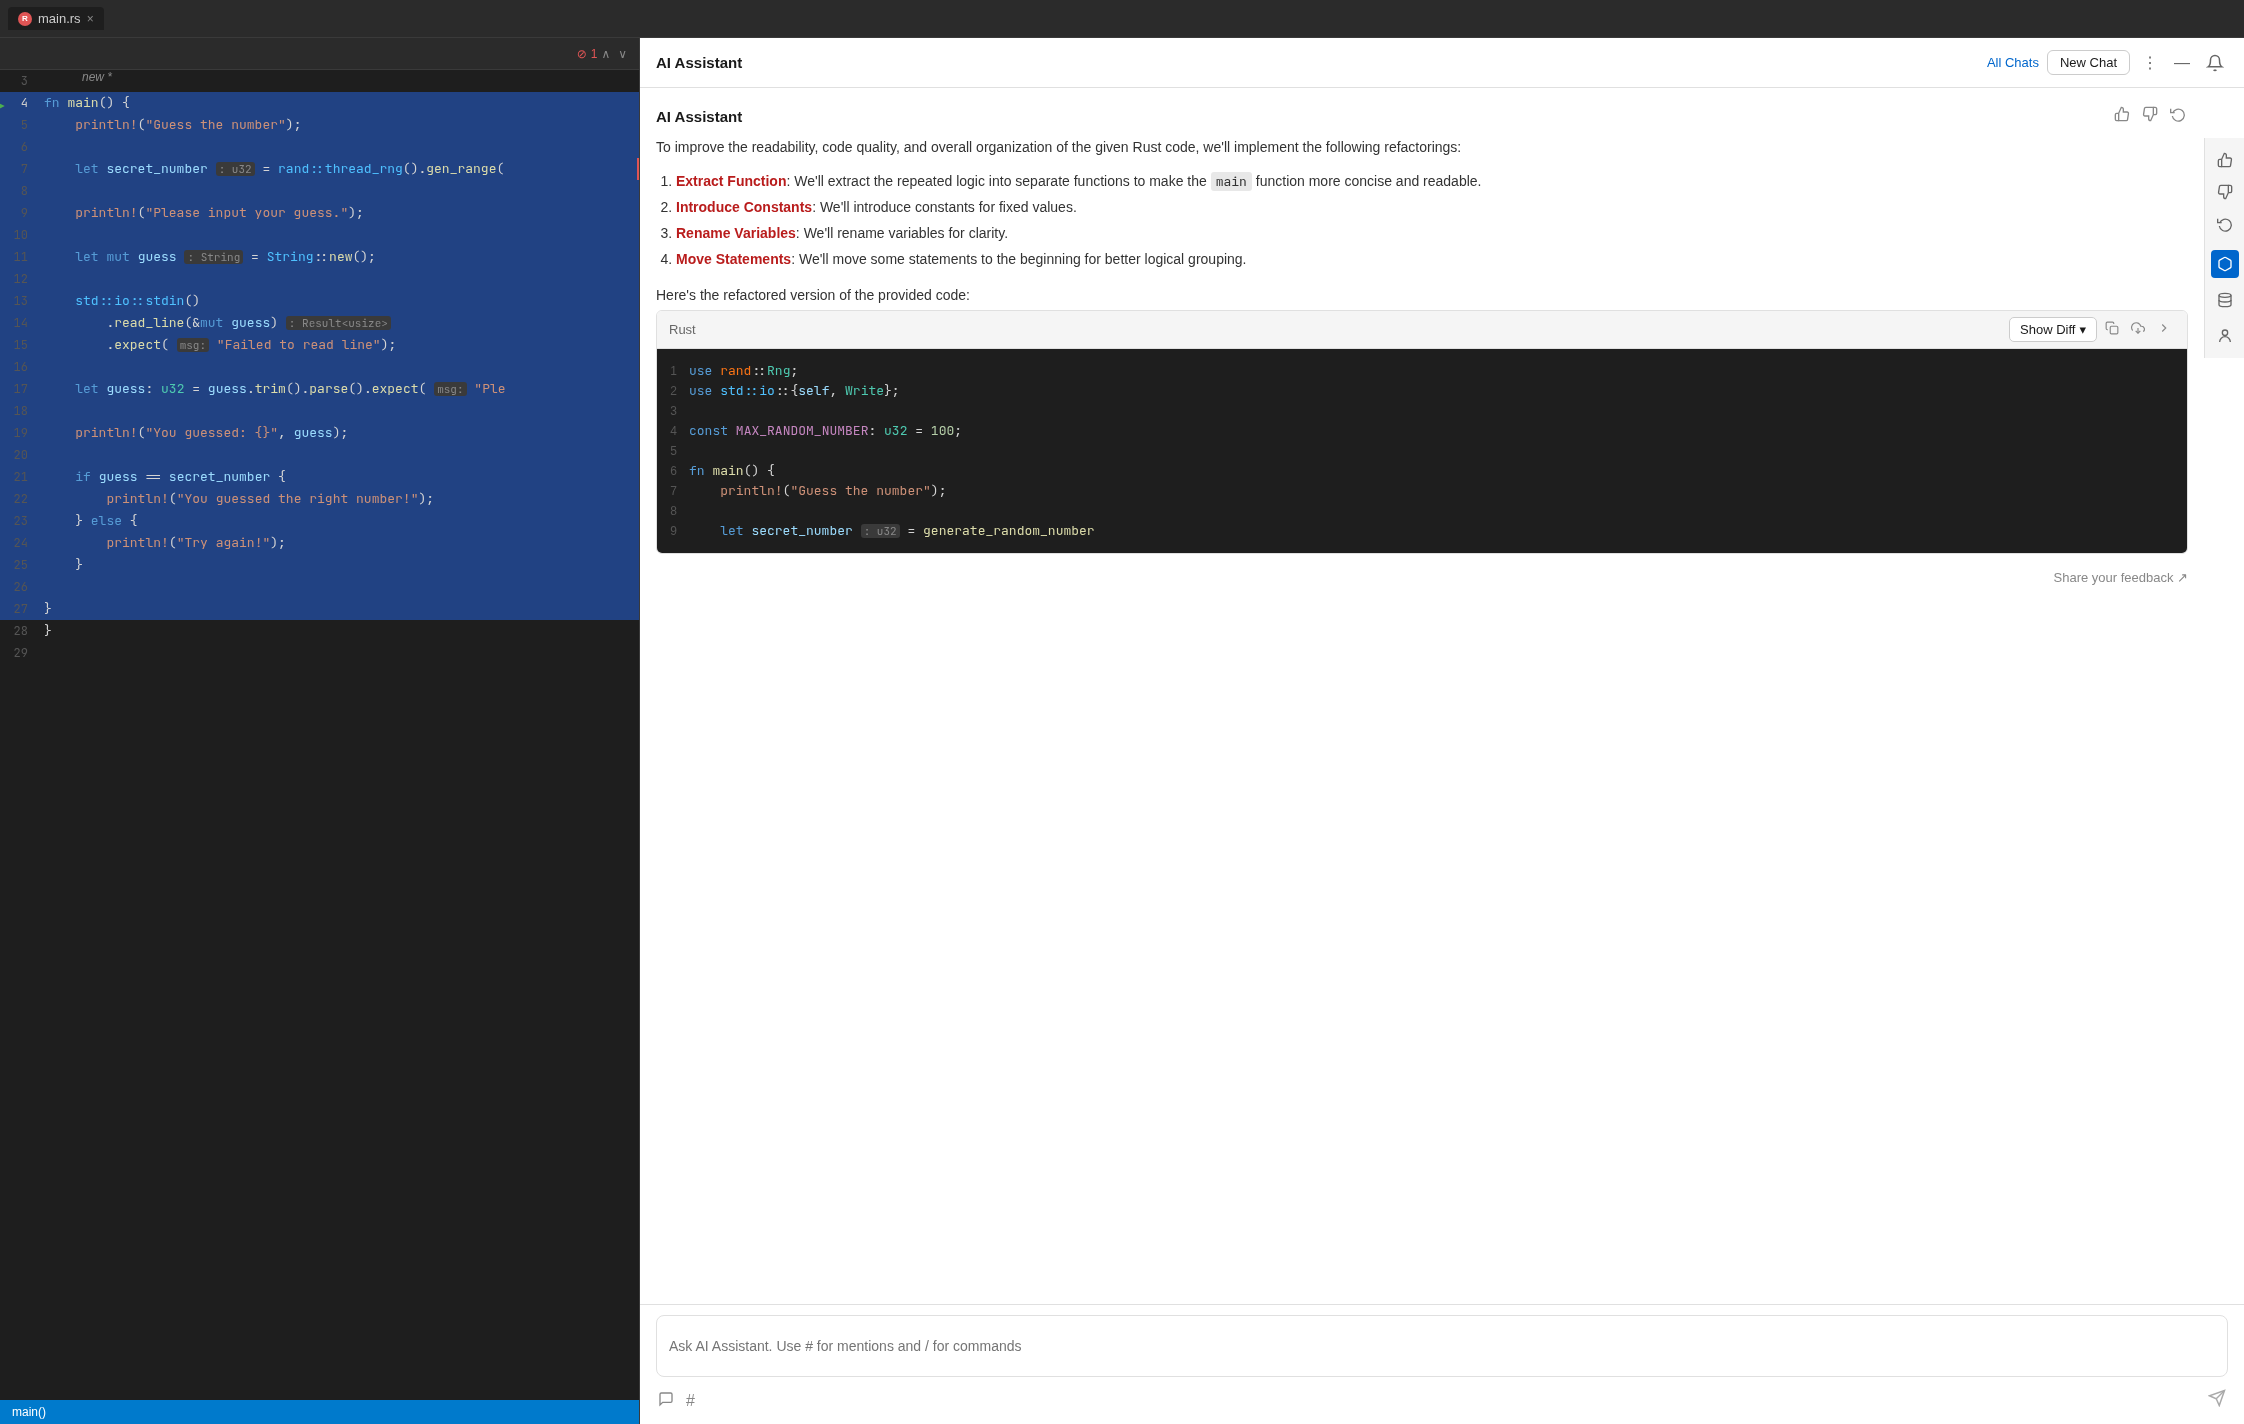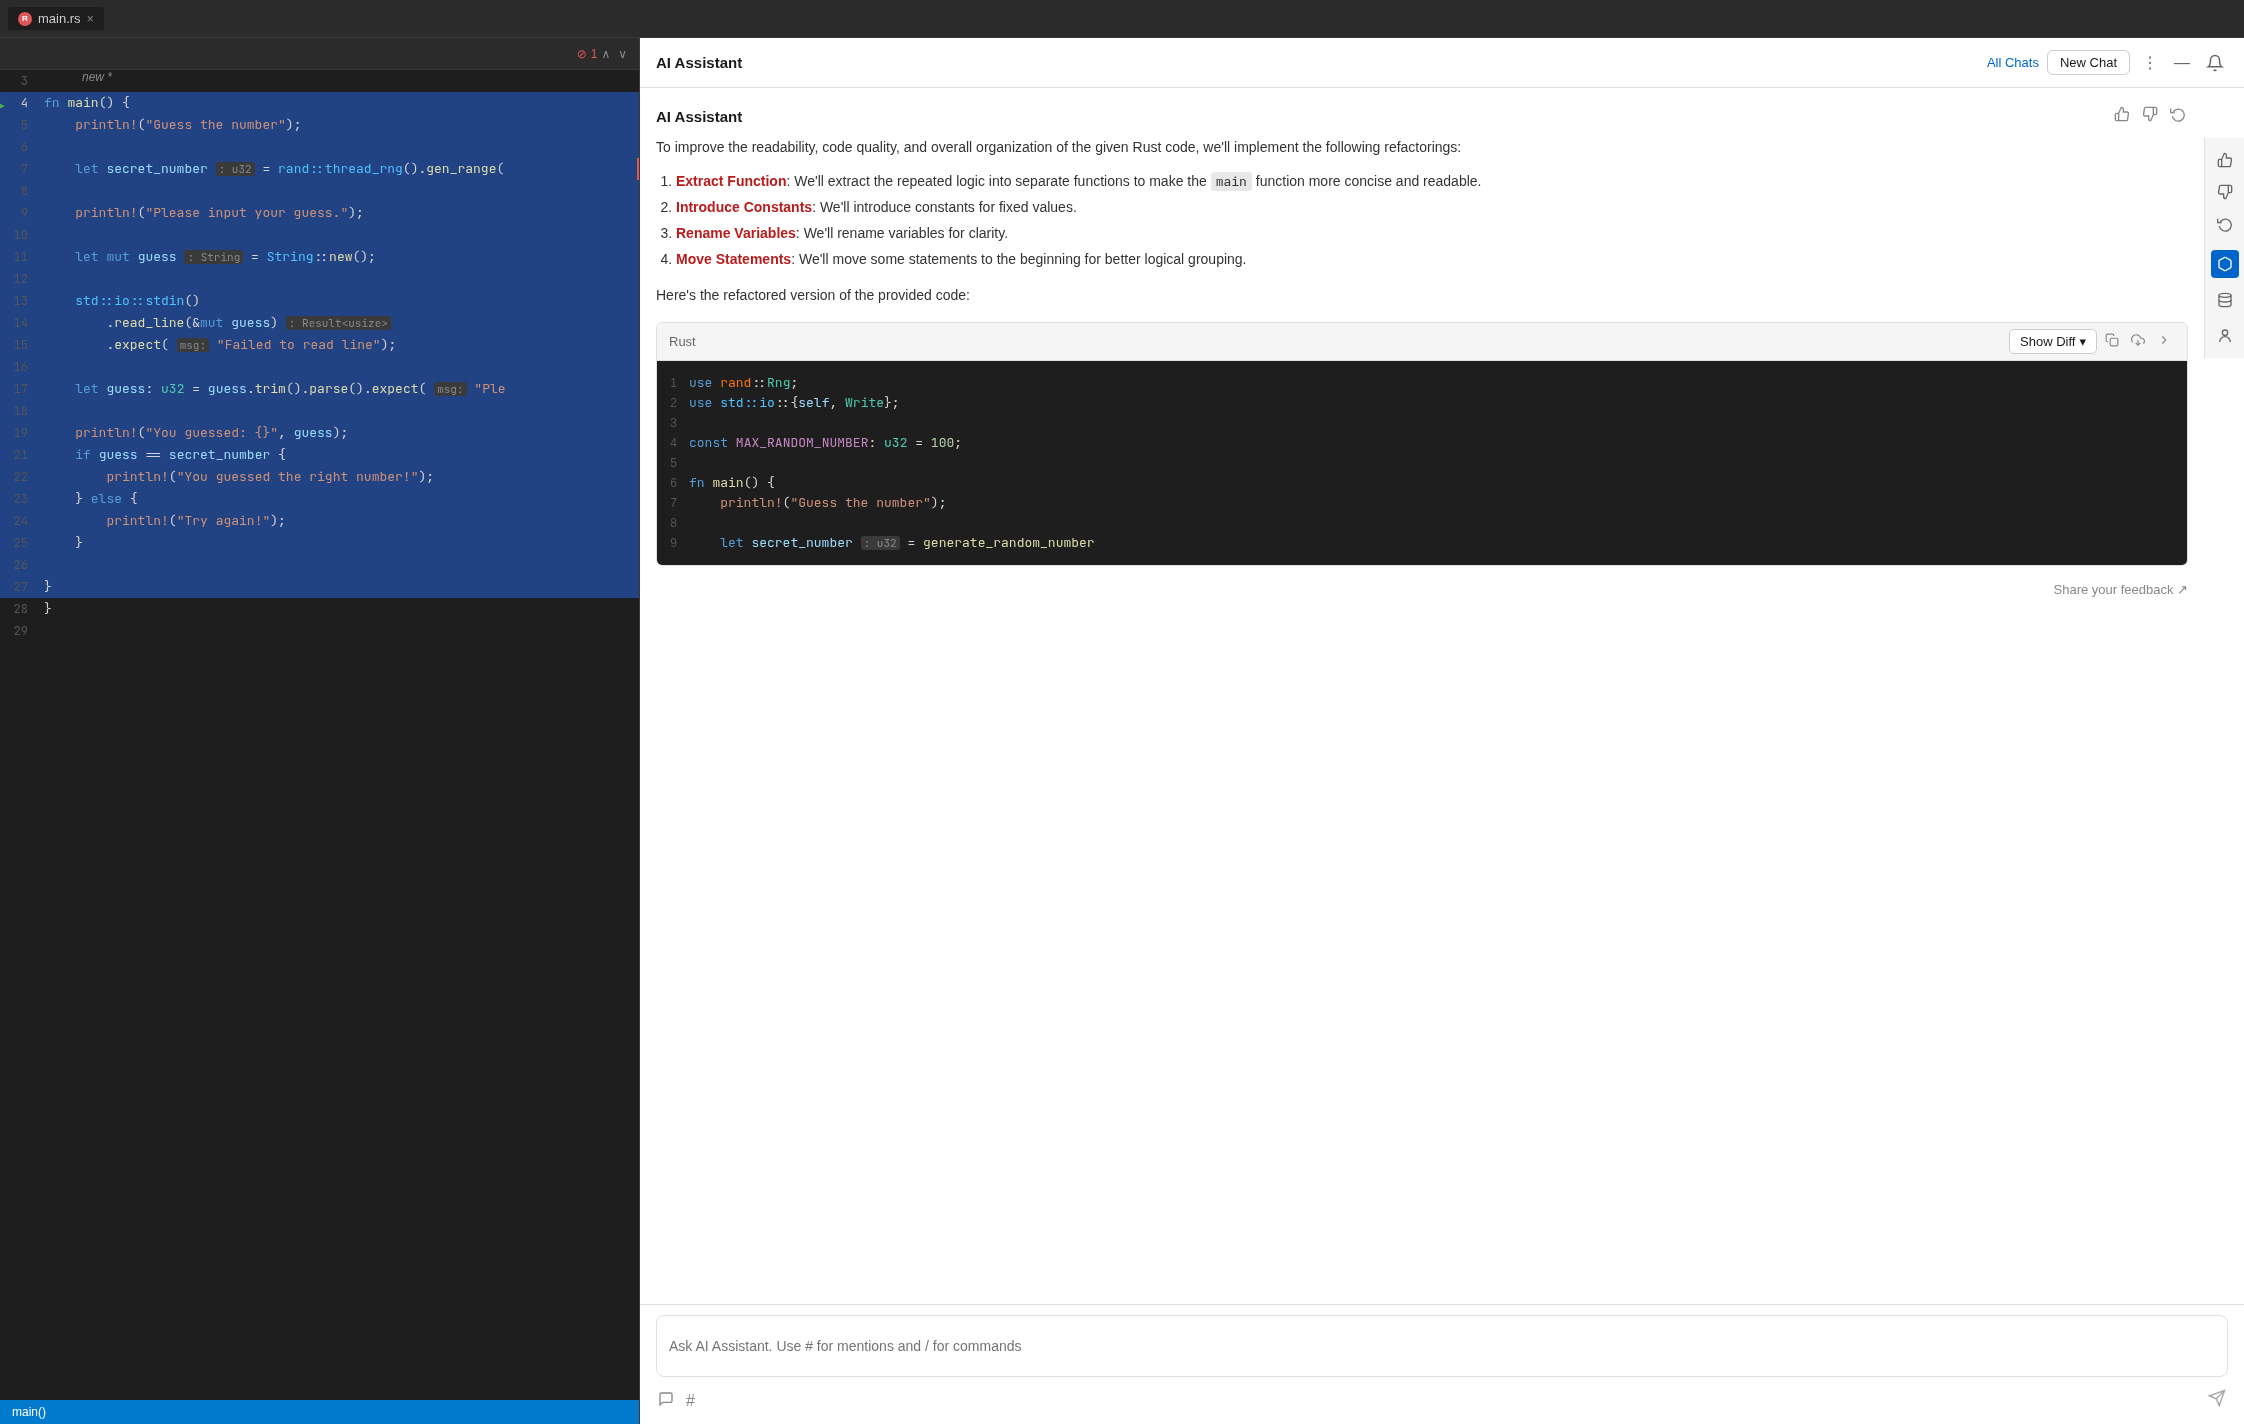--- a/index.html
+++ b/index.html
@@ -350,21 +350,21 @@
       padding: 1px 5px;
       font-family: 'JetBrains Mono', 'Fira Code', 'Consolas', monospace;
       font-size: 13px;
       color: #333;
     }
 
     .ai-text {
       font-size: 14px;
       color: #333;
       line-height: 1.6;
-      margin-bottom: 16px;
+      margin-bottom: 4px;
     }
 
     
     .code-block {
       border: 1px solid #e0e0e0;
       border-radius: 6px;
       overflow: hidden;
       margin-bottom: 12px;
     }
 
@@ -631,20 +631,24 @@
         <div class="code-line selected">
           <div class="line-number">18</div>
           <div class="line-content"></div>
         </div>
 
         <div class="code-line selected">
           <div class="line-number">19</div>
           <div class="line-content">    <span class="macro">println!</span>(<span class="string">"You guessed: {}"</span>, <span class="const-name">guess</span>);</div>
         </div>
 
+        <div class="code-line selected">
+          <div class="line-number">20</div>
+          <div class="line-content"></div>
+        </div>
 
         <div class="code-line selected">
           <div class="line-number">21</div>
           <div class="line-content">    <span class="kw">if</span> <span class="const-name">guess</span> == <span class="const-name">secret_number</span> {</div>
         </div>
 
         <div class="code-line selected">
           <div class="line-number">22</div>
           <div class="line-content">        <span class="macro">println!</span>(<span class="string">"You guessed the right number!"</span>);</div>
         </div>

